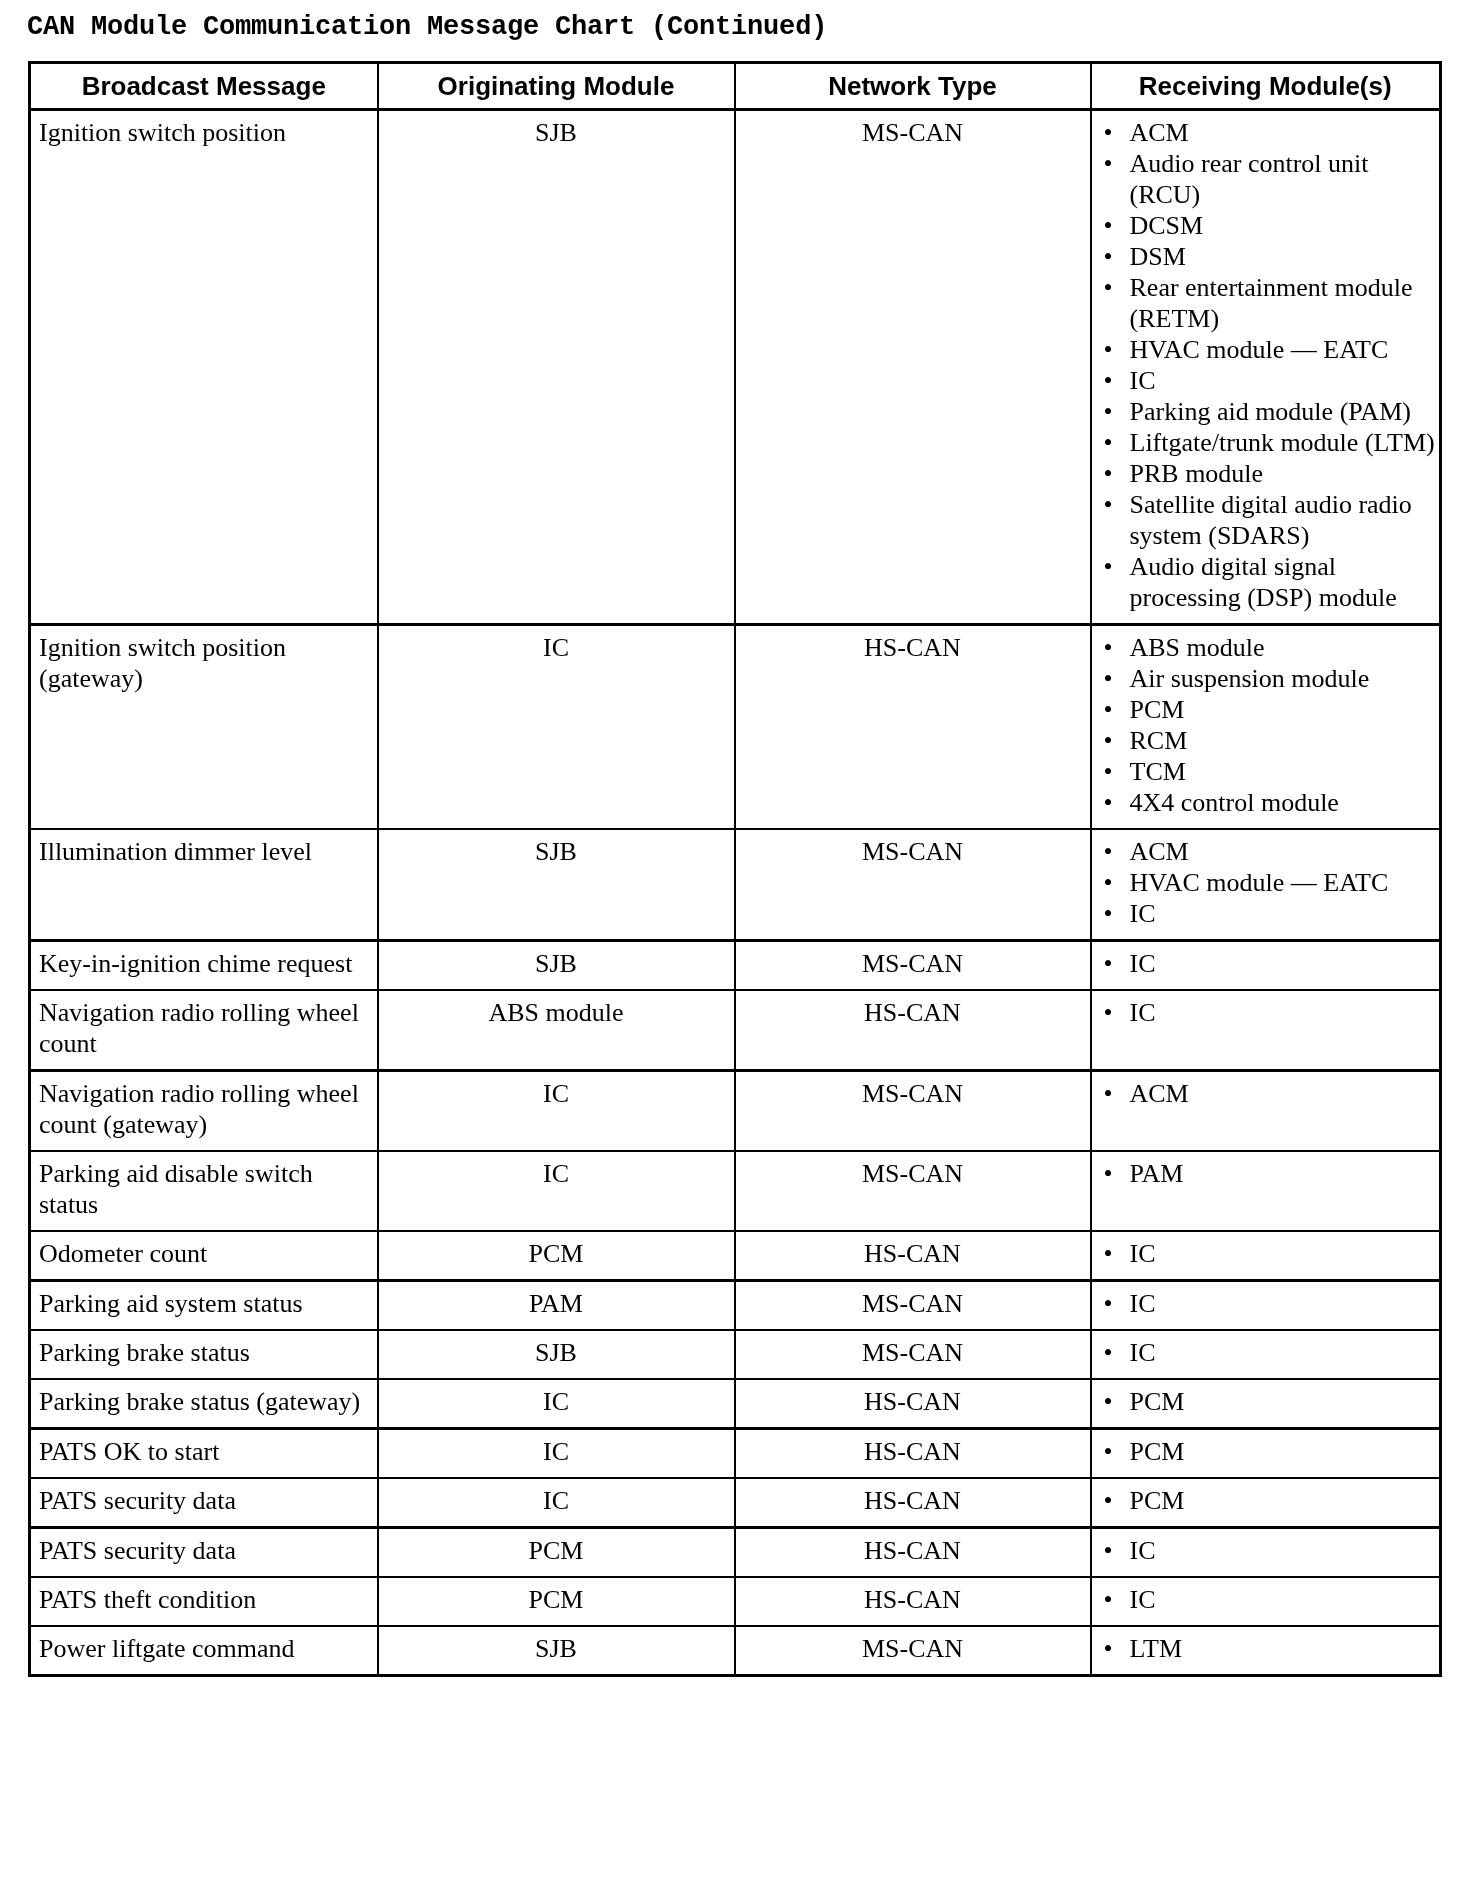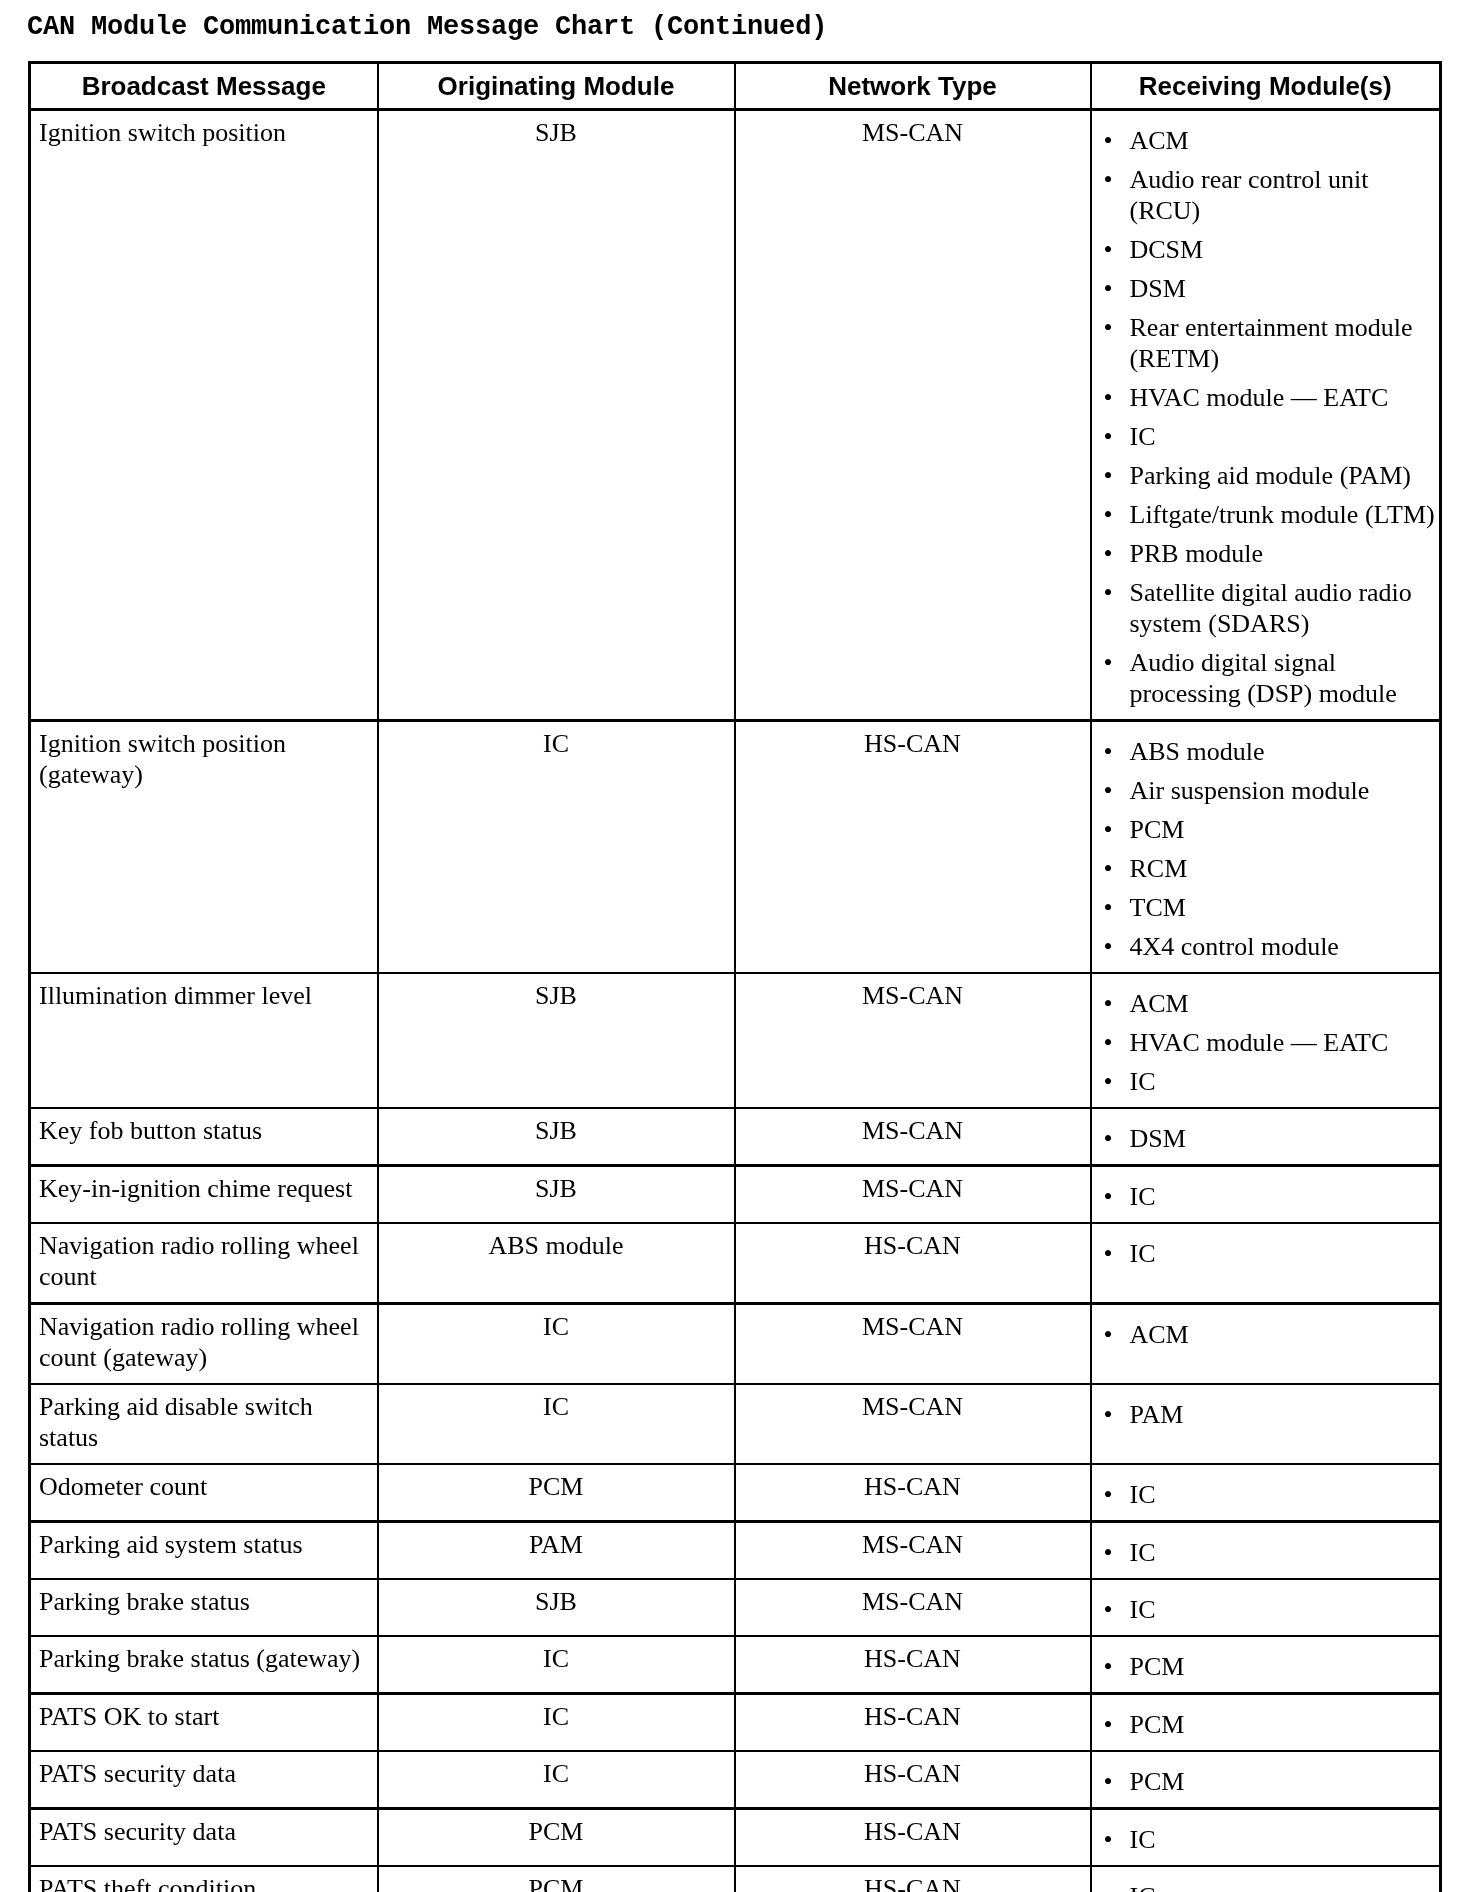--- a/index.html
+++ b/index.html
@@ -28,21 +28,21 @@
   td {
     font-family: "Liberation Serif", serif; font-size: 26px; line-height: 31px;
     border-left: 2px solid #000; border-right: 2px solid #000;
     border-top: 2px solid #000; border-bottom: 2px solid #000;
     vertical-align: top; padding: 6px 8px 10px 8px;
   }
   tr.thick td { border-top: 3px solid #000; }
   td.center { text-align: center; }
   td.recv { padding-left: 12px; padding-right: 4px; }
   ul.recv-list { list-style: none; margin: 0; padding: 0; }
-  ul.recv-list li { position: relative; padding-left: 26px; margin-top: 8px; }
+  ul.recv-list li { position: relative; padding-left: 26px; }
   ul.recv-list li::before {
     content: "\2022"; position: absolute; left: 0; top: 0;
   }
 </style>
 </head>
 <body>
 
 <div class="title">CAN Module Communication Message Chart (Continued)</div>
 
 <table class="chart">
@@ -102,30 +102,20 @@
         <td class="center">SJB</td>
         <td class="center">MS-CAN</td>
         <td class="recv">
           <ul class="recv-list">
             <li>ACM</li>
             <li>HVAC module — EATC</li>
             <li>IC</li>
           </ul>
         </td>
       </tr>
-      <tr>
-        <td>Key fob button status</td>
-        <td class="center">SJB</td>
-        <td class="center">MS-CAN</td>
-        <td class="recv">
-          <ul class="recv-list">
-            <li>DSM</li>
-          </ul>
-        </td>
-      </tr>
       <tr class="thick">
         <td>Key-in-ignition chime request</td>
         <td class="center">SJB</td>
         <td class="center">MS-CAN</td>
         <td class="recv">
           <ul class="recv-list">
             <li>IC</li>
           </ul>
         </td>
       </tr>

